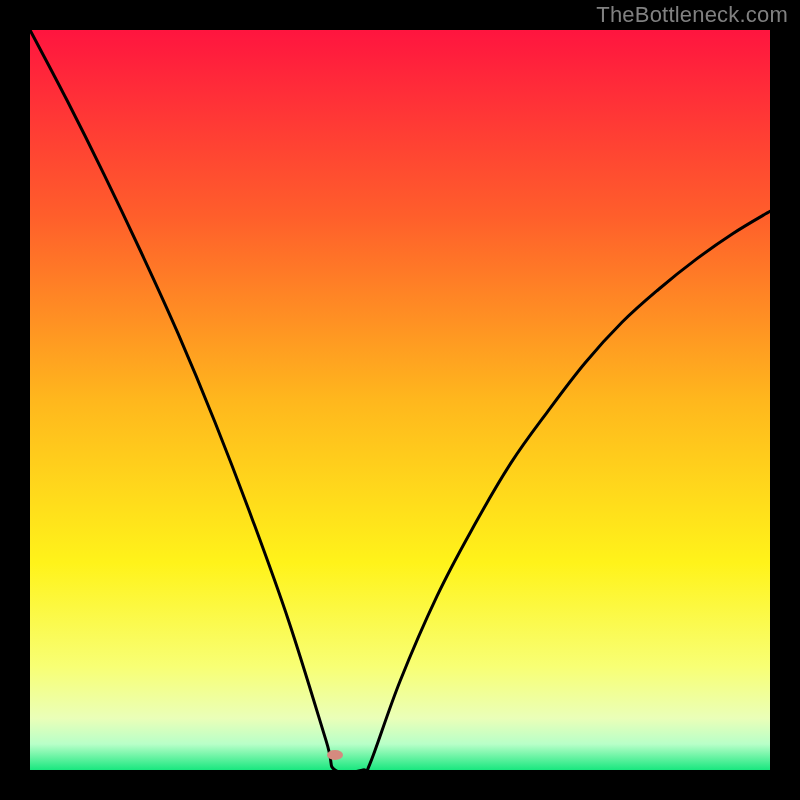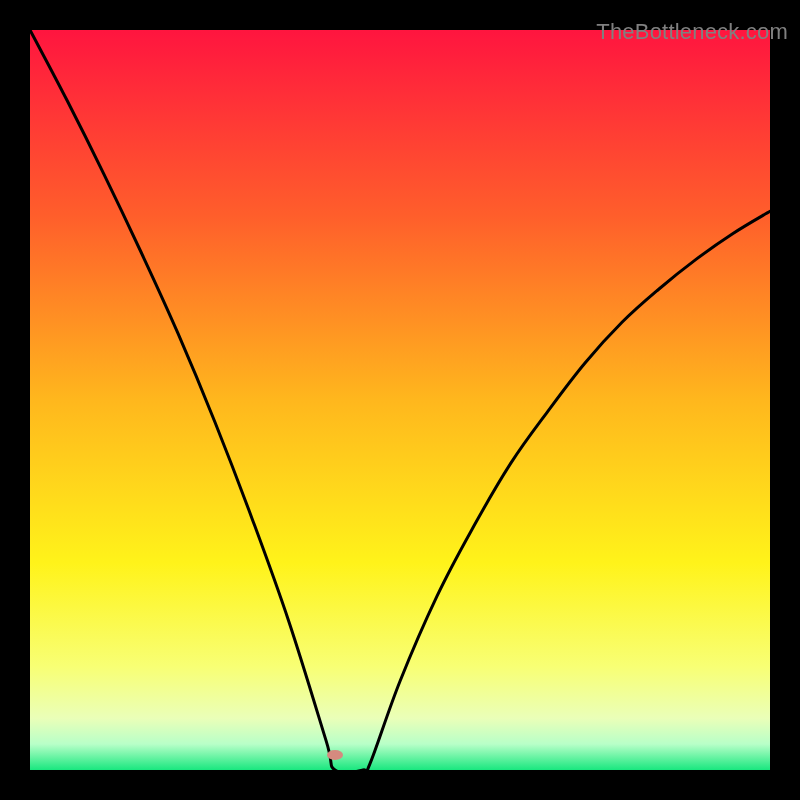--- a/index.html
+++ b/index.html
@@ -12,21 +12,21 @@
     font-family: Arial, Helvetica, sans-serif;
   }
   .frame {
     position: relative;
     width: 800px;
     height: 800px;
     background: #000;
   }
   .watermark {
     position: absolute;
-    top: 19px;
+    top: 2px;
     right: 12px;
     color: #808080;
     font-size: 22px;
     font-weight: 500;
     letter-spacing: 0.2px;
     user-select: none;
   }
   svg {
     display: block;
   }

